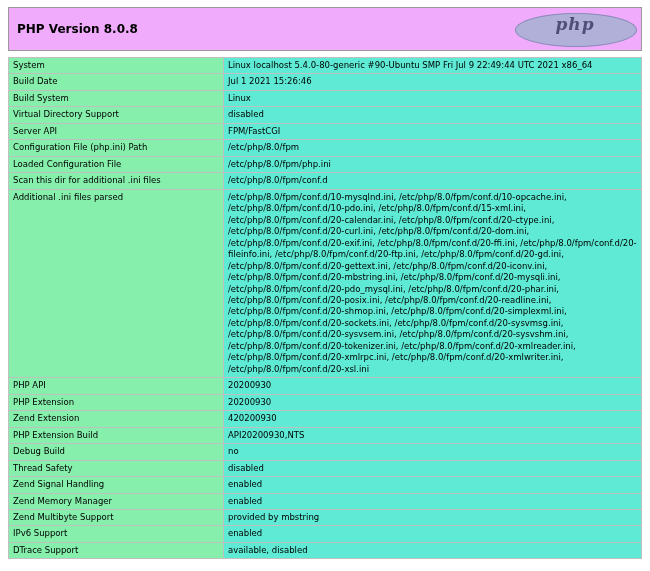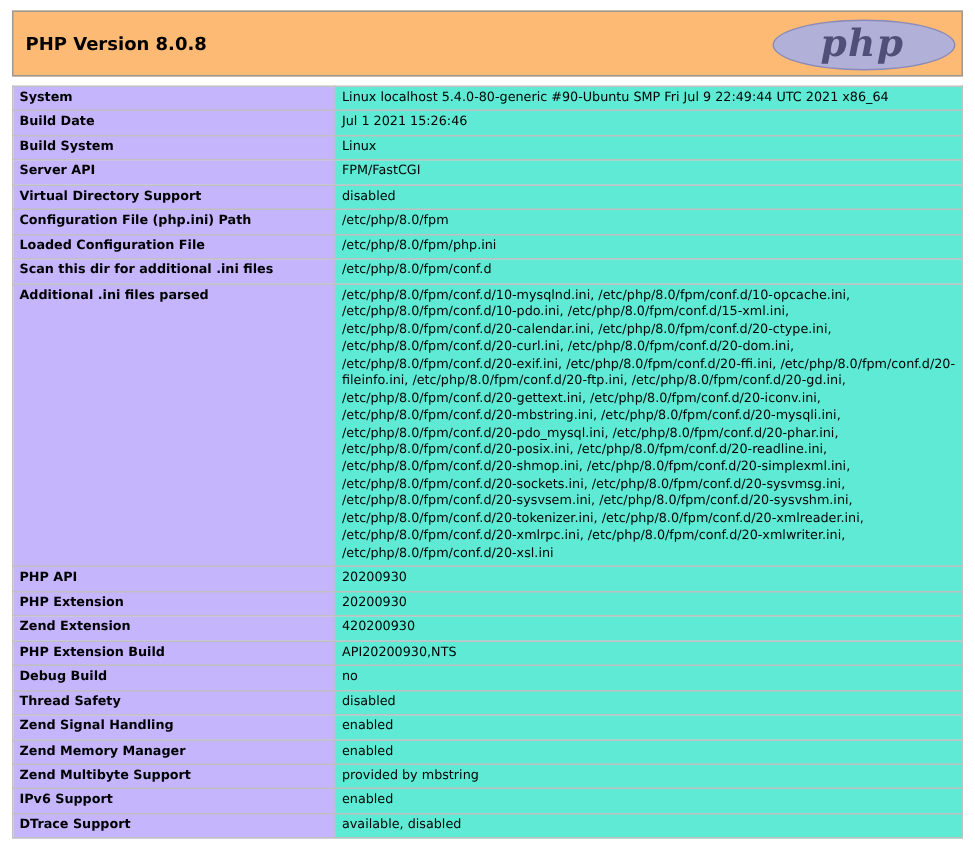--- a/index.html
+++ b/index.html
@@ -18,21 +18,21 @@
   .page {
     width: 634px;
     margin: 0 auto;
     padding-top: 7px;
   }
   
   .header {
     display: flex;
     align-items: stretch;
     border: 1px solid #999;
-    background: #fdba74;
+    background: #f0abfc;
     height: 44px;
     box-sizing: border-box;
   }
   .header-title {
     flex: 1;
     display: flex;
     align-items: center;
     padding-left: 8px;
     font-size: 12px;
     font-weight: bold;
@@ -59,21 +59,21 @@
     border: 1px solid #8a8ab8;
   }
   .php-text {
     position: absolute;
     width: 120px;
     top: 4px;
     text-align: center;
     font-family: "DejaVu Serif", "Liberation Serif", serif;
     font-style: italic;
     font-weight: bold;
-    font-size: 25px;
+    font-size: 17px;
     color: #4f4f7a;
     letter-spacing: 1px;
   }
   
   table.infotable {
     width: 100%;
     border-collapse: collapse;
     margin-top: 6px;
     table-layout: fixed;
   }
@@ -81,22 +81,22 @@
     border: 1px solid #c0c0c0;
     padding: 2px 4px;
     vertical-align: top;
     font-size: 8.5px;
     line-height: 1.35;
     word-wrap: break-word;
     overflow-wrap: break-word;
   }
   td.key {
     width: 206px;
-    background: #c4b5fd;
-    font-weight: bold;
+    background: #86efac;
+    font-weight: normal;
     color: #000;
   }
   td.val {
     background: #5eead4;
     color: #000;
   }
 </style>
 </head>
 <body>
 
@@ -120,28 +120,28 @@
         </tr>
       <tr>
           <td class="key">Build Date</td>
           <td class="val">Jul 1 2021 15:26:46</td>
         </tr>
       <tr>
           <td class="key">Build System</td>
           <td class="val">Linux</td>
         </tr>
       <tr>
+          <td class="key">Virtual Directory Support</td>
+          <td class="val">disabled</td>
+        </tr>
+      <tr>
           <td class="key">Server API</td>
           <td class="val">FPM/FastCGI</td>
         </tr>
       <tr>
-          <td class="key">Virtual Directory Support</td>
-          <td class="val">disabled</td>
-        </tr>
-      <tr>
           <td class="key">Configuration File (php.ini) Path</td>
           <td class="val">/etc/php/8.0/fpm</td>
         </tr>
       <tr>
           <td class="key">Loaded Configuration File</td>
           <td class="val">/etc/php/8.0/fpm/php.ini</td>
         </tr>
       <tr>
           <td class="key">Scan this dir for additional .ini files</td>
           <td class="val">/etc/php/8.0/fpm/conf.d</td>

